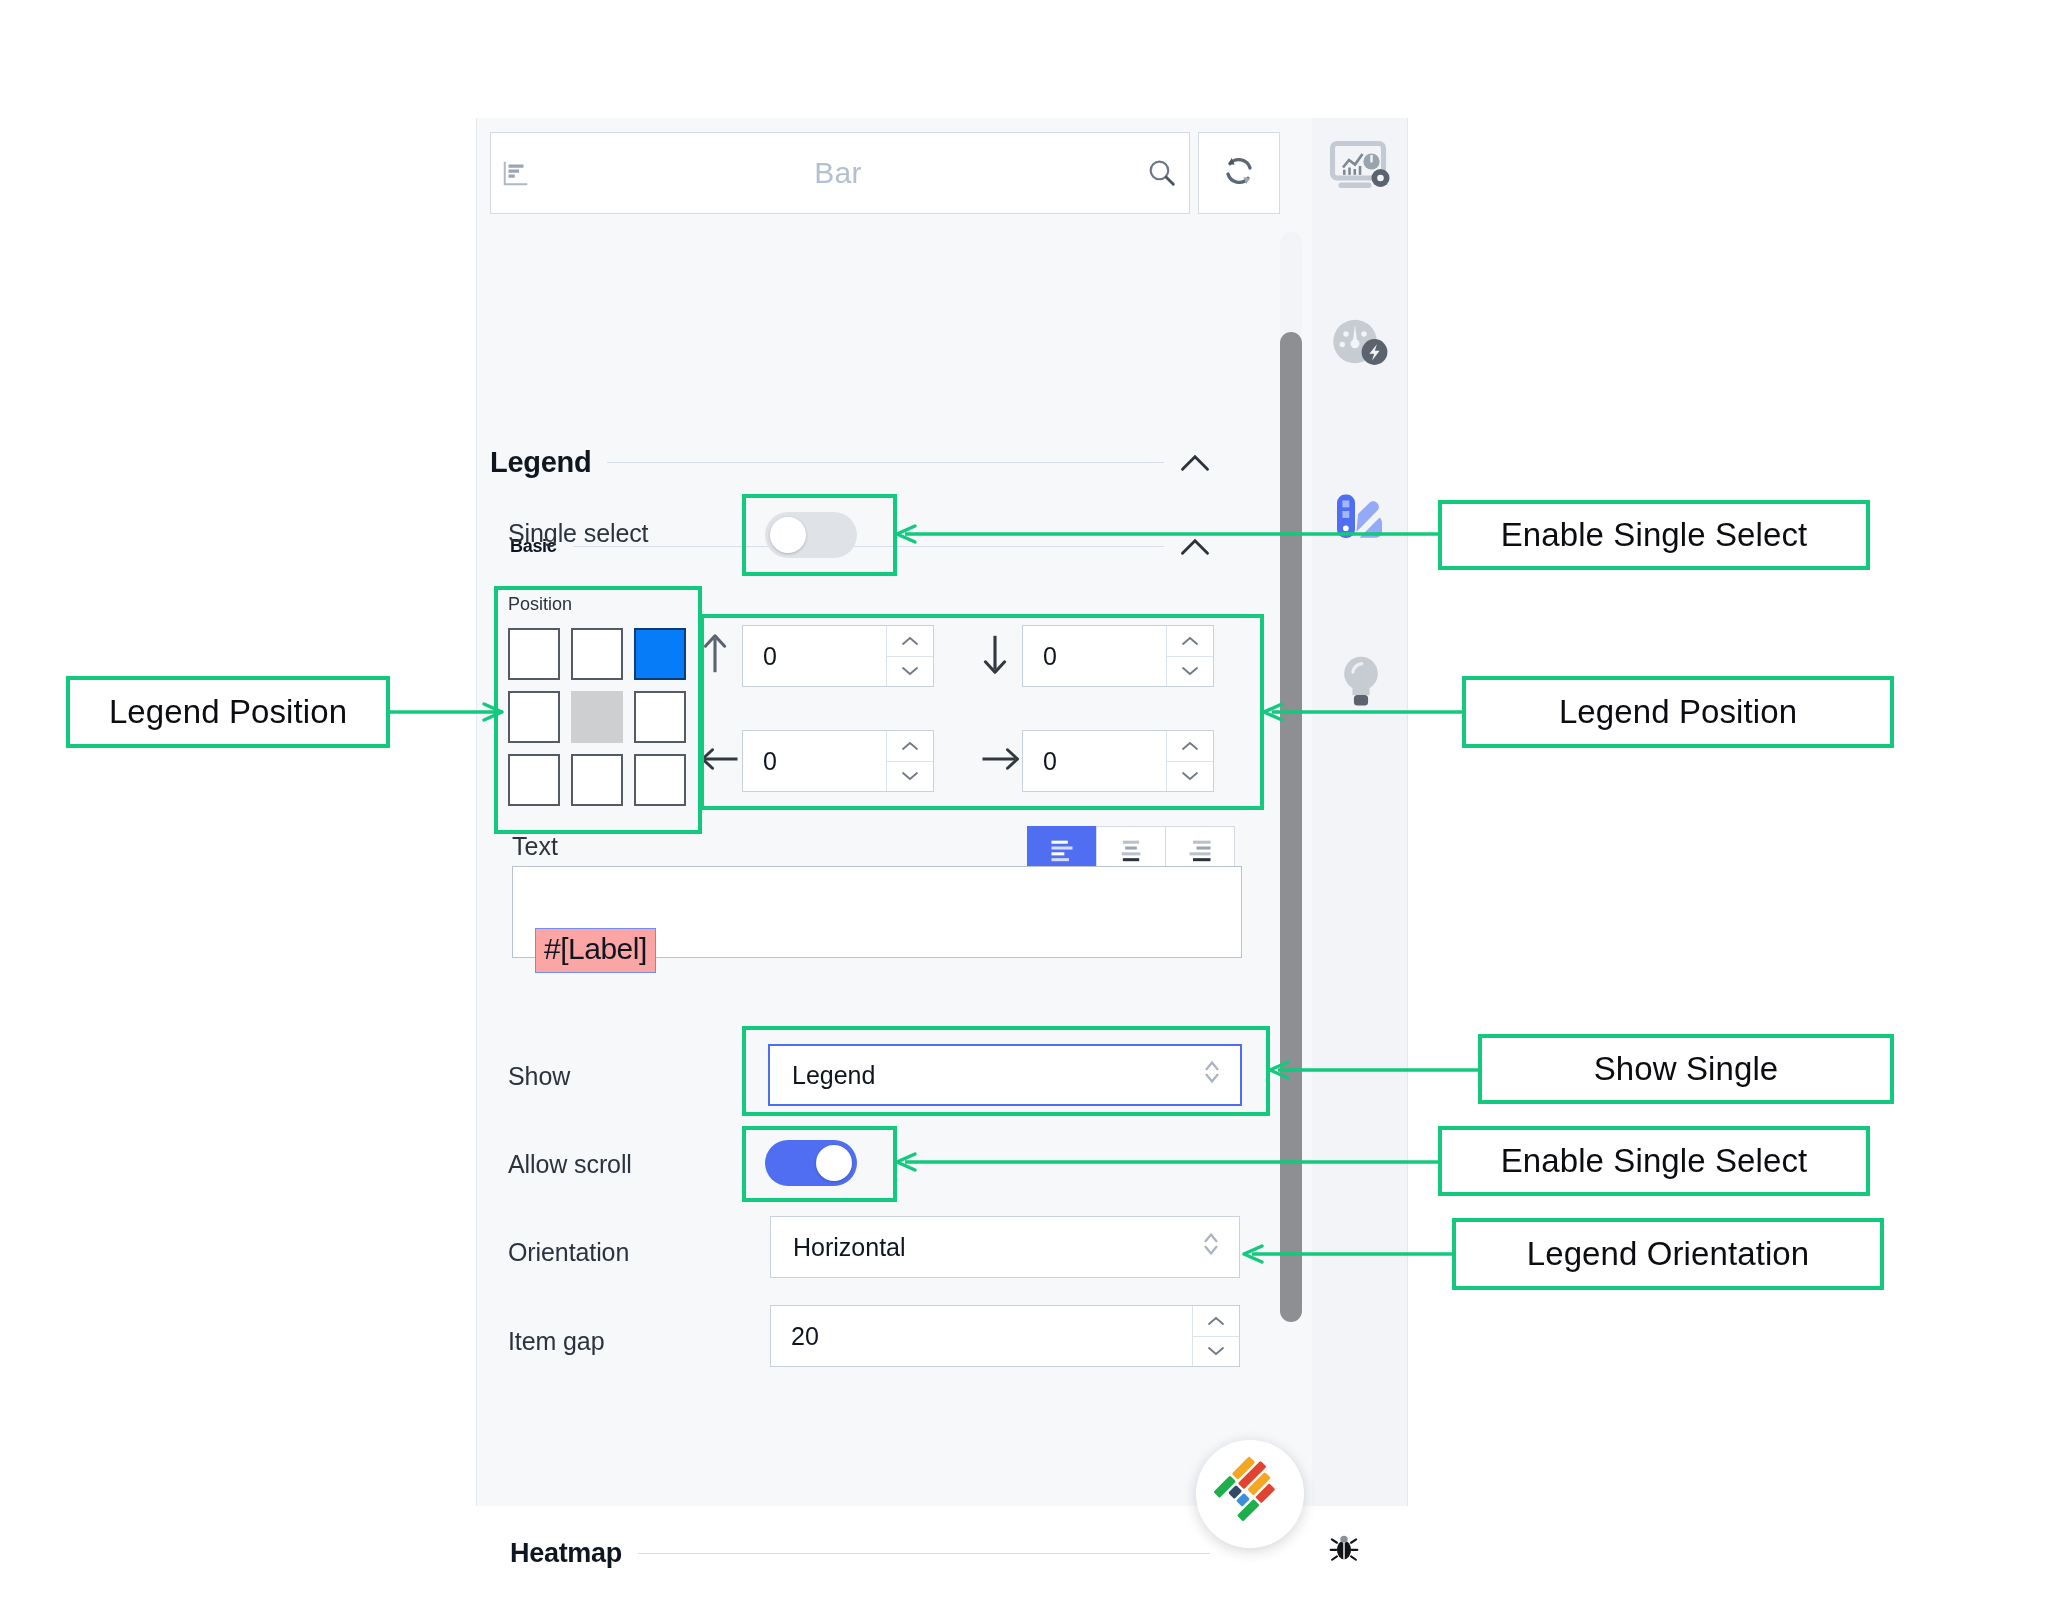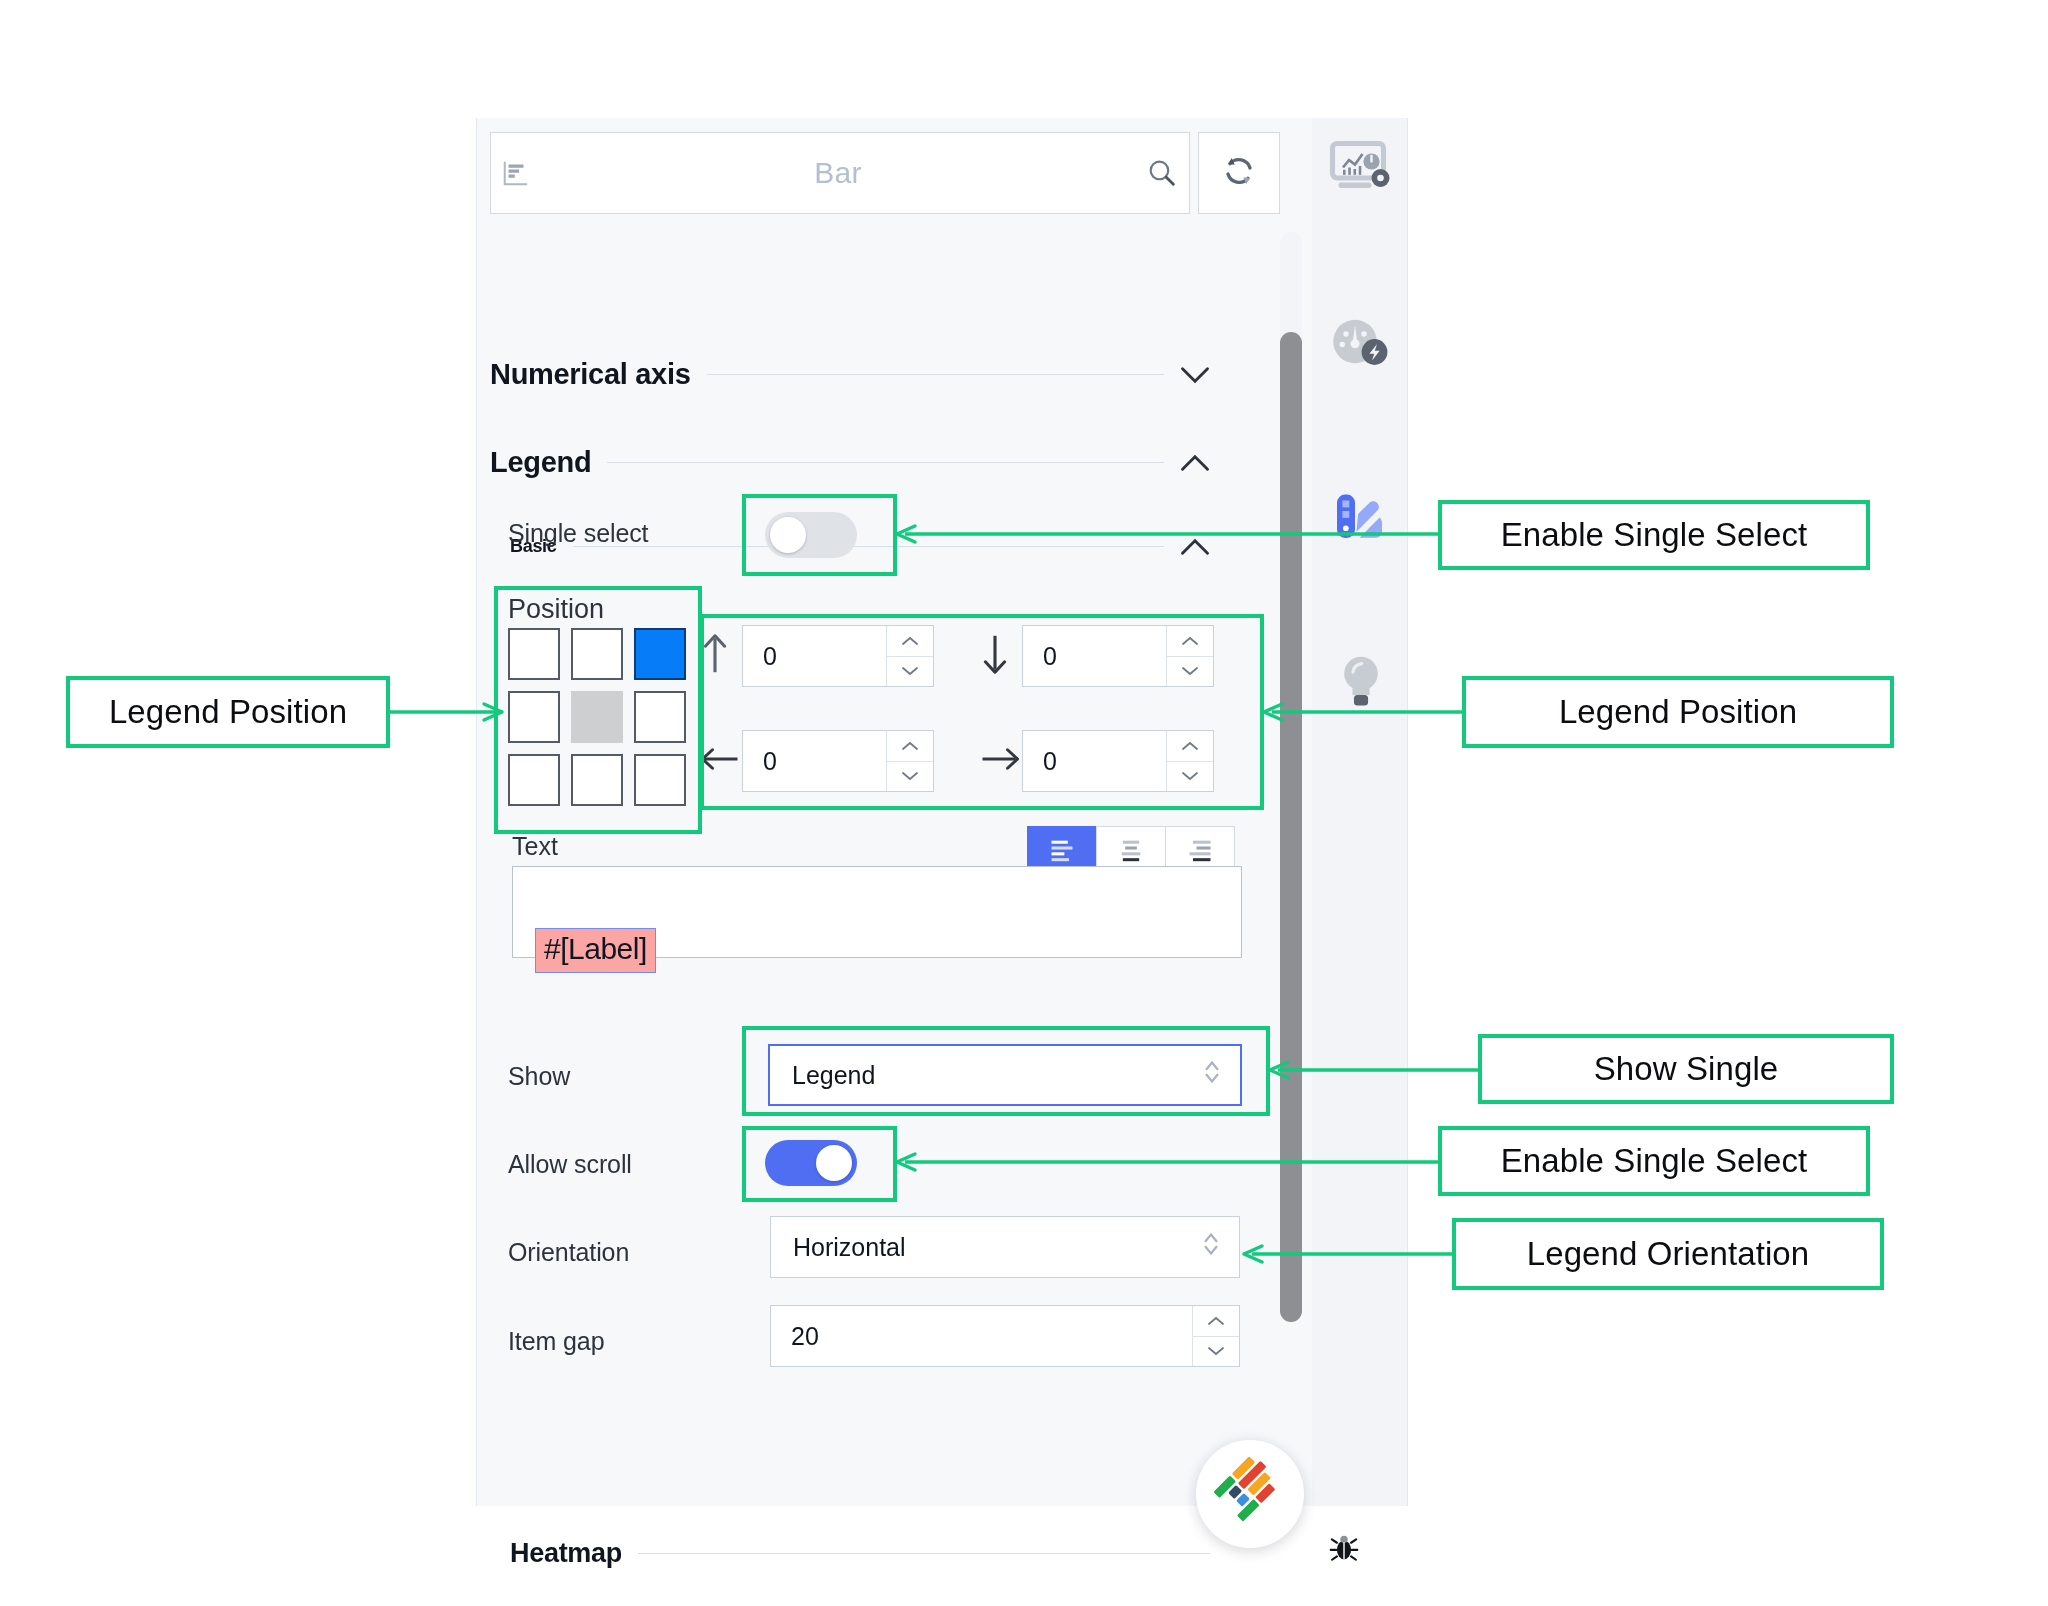--- a/index.html
+++ b/index.html
@@ -115,21 +115,21 @@
     box-shadow: 0 1px 3px rgba(0,0,0,.22);
   }
   .toggle.off .knob { left: 5px; }
   .toggle.on  .knob { left: 51px; }
 
   
   #pos-label {
     position: absolute;
     left: 508px;
     top: 594px;
-    font-size: 27px;
+    font-size: 18px;
     color: #2c333d;
   }
   #pos-grid {
     position: absolute;
     left: 508px;
     top: 628px;
     display: grid;
     grid-template-columns: repeat(3, 52px);
     grid-template-rows: repeat(3, 52px);
     gap: 11px;
@@ -334,29 +334,20 @@
         <svg width="40" height="40" viewBox="0 0 24 24">
           <path d="M18.6 10.2A7 7 0 0 0 6.6 7.6" fill="none" stroke="#5c6674" stroke-width="2" stroke-linecap="round"></path>
           <path d="M5.4 13.8A7 7 0 0 0 17.4 16.4" fill="none" stroke="#5c6674" stroke-width="2" stroke-linecap="round"></path>
           <path d="M7.6 4.2 L5.6 7.8 L9.4 8.2 Z" fill="#4a5462"></path>
           <path d="M16.4 19.8 L18.4 16.2 L14.6 15.8 Z" fill="#9aa6b6"></path>
         </svg>
       </span>
     </div>
   </div>
 
-  <div class="sec" style="left:13px; top:240px; width:720px;">
-    <span class="sec-title">Numerical axis</span>
-    <span class="sec-rule"></span>
-    <span class="sec-chev">
-      <svg width="30" height="18" viewBox="0 0 24 14">
-          <path d="M2 2 L12 12 L22 2" fill="none" stroke="#2c333d" stroke-width="2.3" stroke-linecap="round"></path>
-        </svg>
-    </span>
-  </div>
 
   <div class="sec" style="left:13px; top:328px; width:720px;">
     <span class="sec-title">Legend</span>
     <span class="sec-rule"></span>
     <span class="sec-chev">
       <svg width="30" height="18" viewBox="0 0 24 14">
           <path d="M2 12 L12 2 L22 12" fill="none" stroke="#2c333d" stroke-width="2.3" stroke-linecap="round"></path>
         </svg>
     </span>
   </div>

